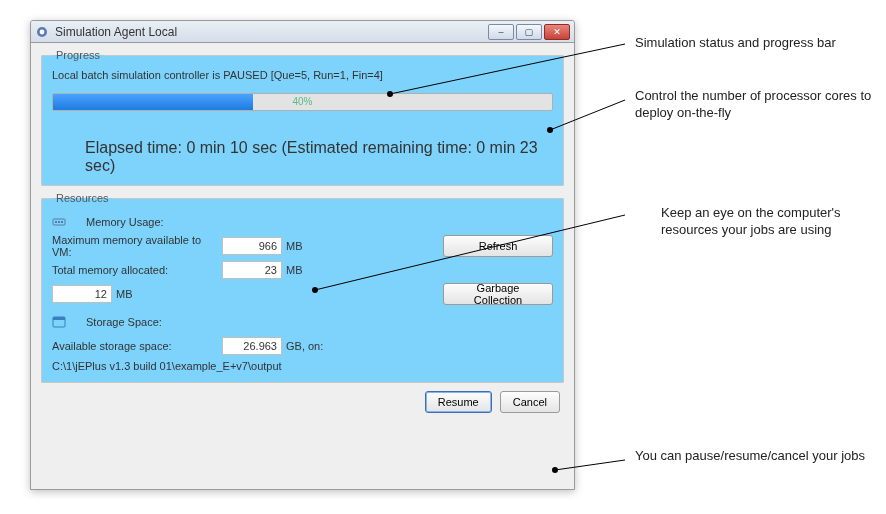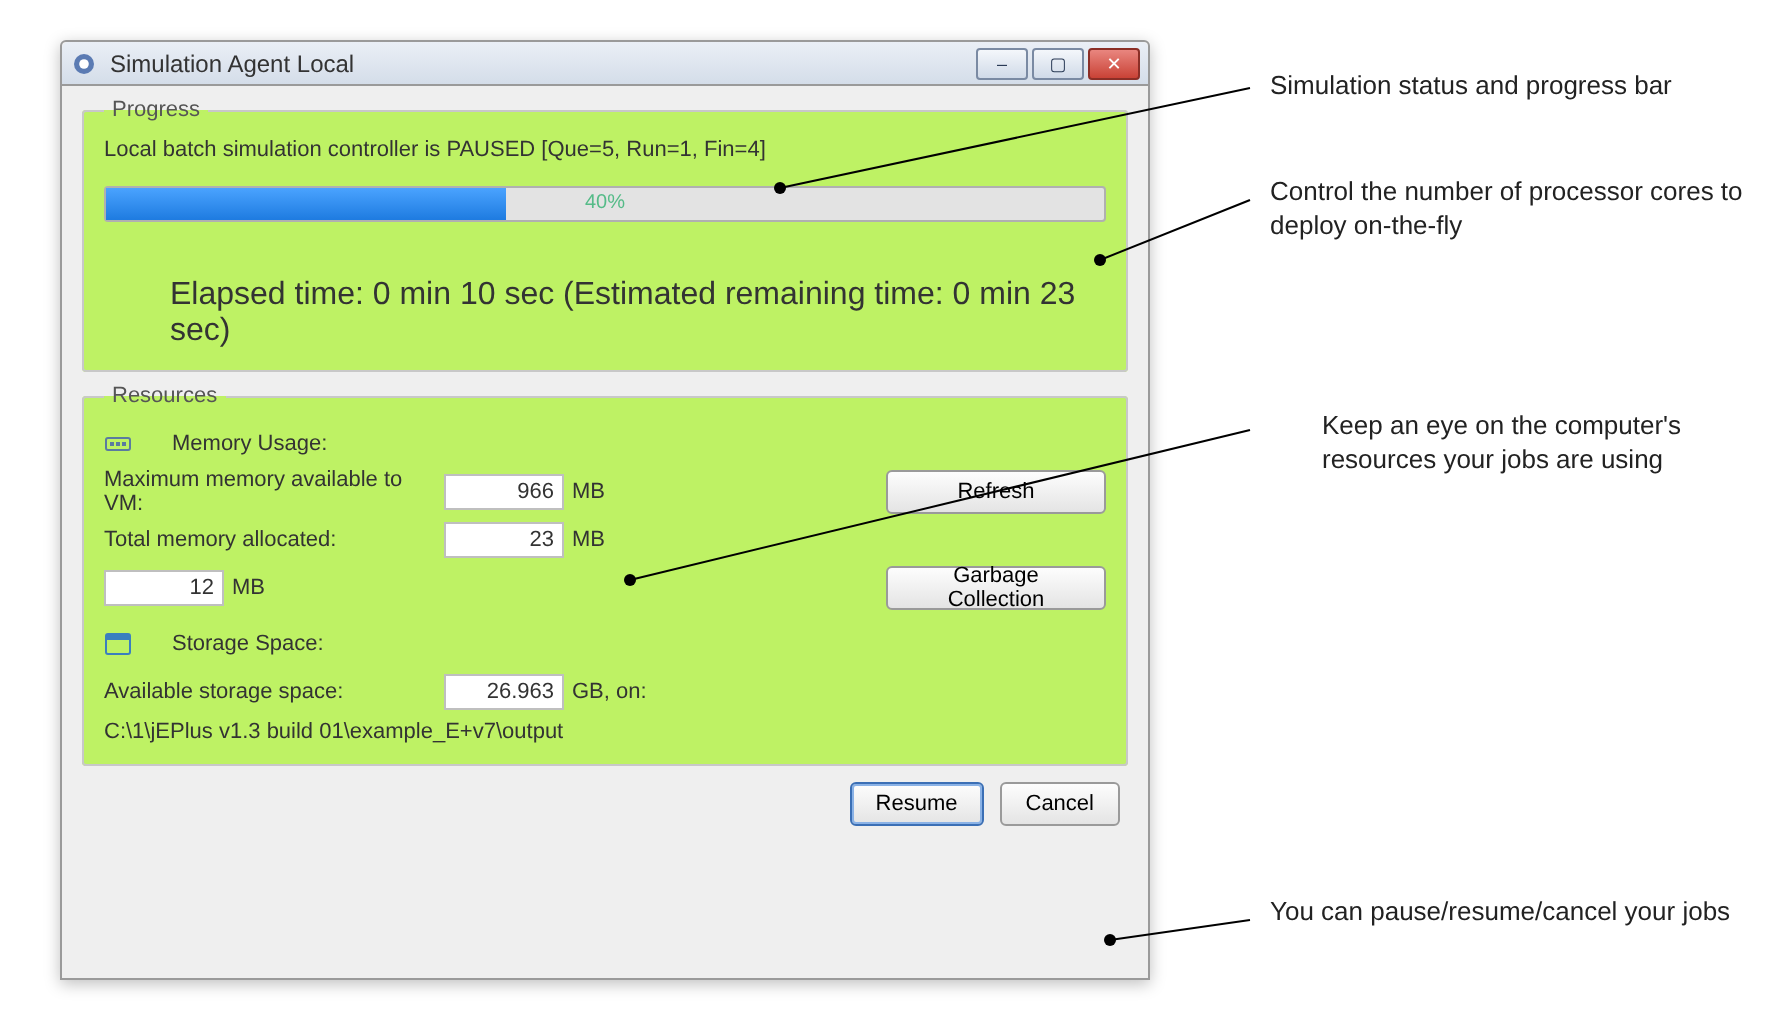--- a/index.html
+++ b/index.html
@@ -52,21 +52,21 @@
   .client {
     padding: 6px 10px 10px 10px;
     height: calc(100% - 22px);
     background: #efefef;
   }
   fieldset {
     border:1px solid #c8c8c8;
     border-radius:2px;
     margin:0 0 6px 0;
     padding: 8px 10px 10px 10px;
-    background:#bef264;
+    background:#7dd3fc;
   }
   legend { font-size:11px; padding:0 4px; color:#555;}
   .progress-row .status { font-size:11px; color:#333; margin-bottom:12px;}
   .progress-area { display:flex; gap:10px; }
   .progress-left { flex:1; }
   .progressbar {
     height:18px;
     border:1px solid #b0b0b0;
     background:#e3e3e3;
     position:relative;

